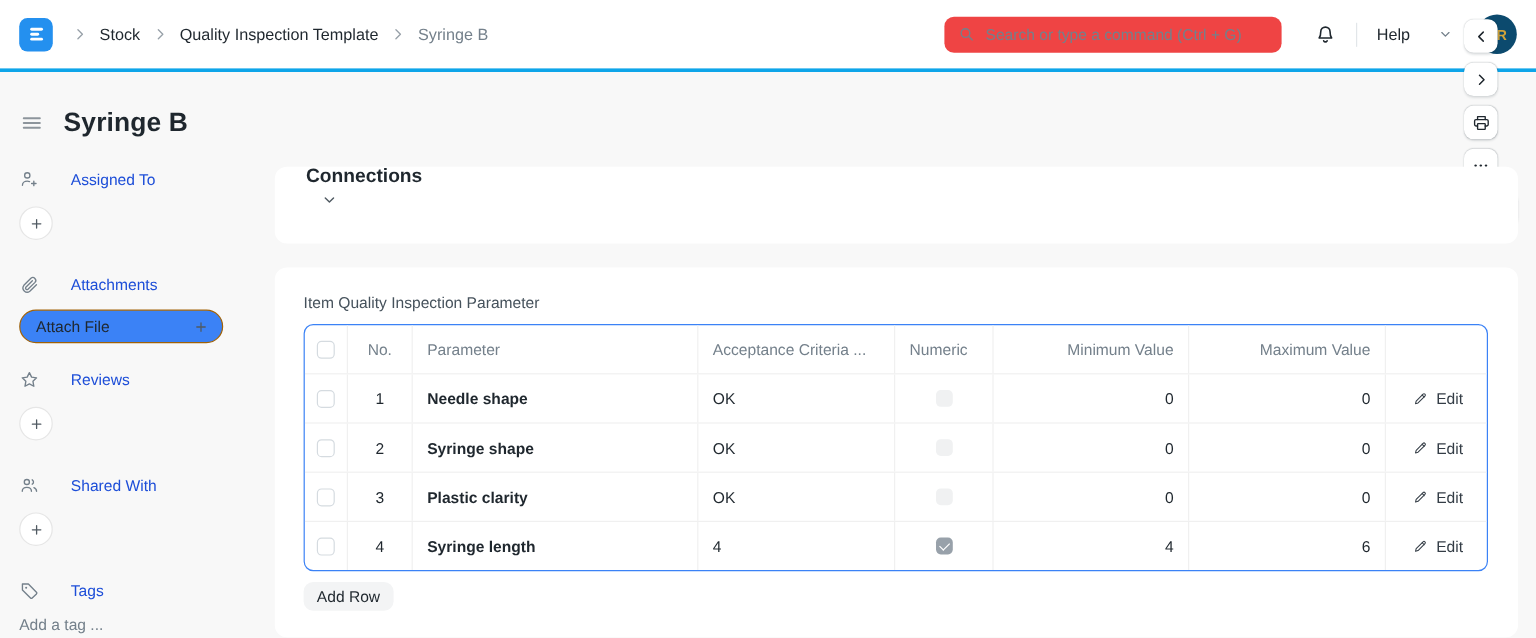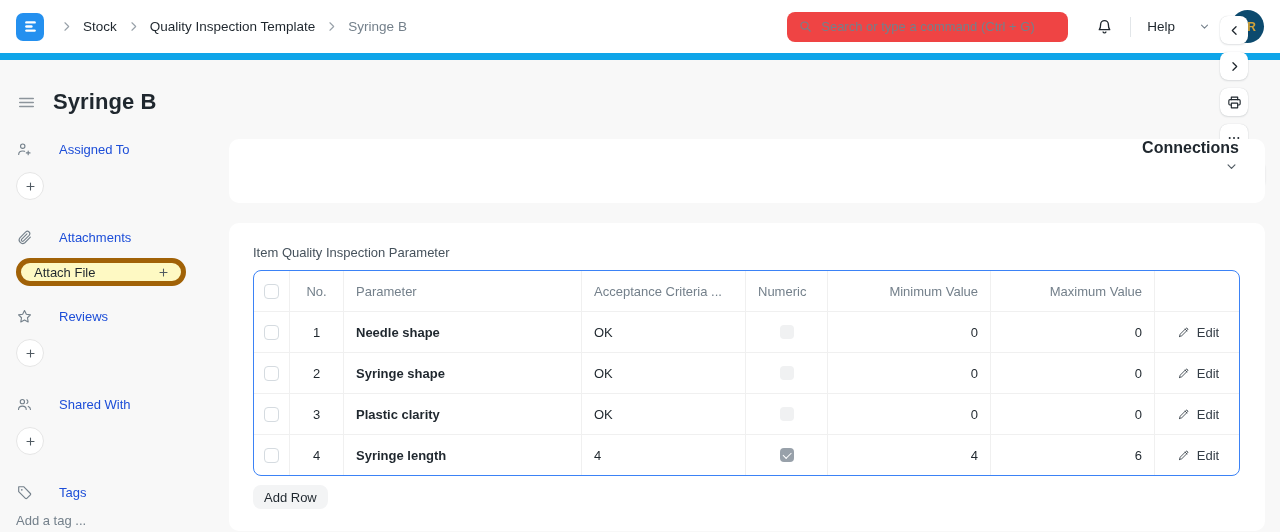--- a/index.html
+++ b/index.html
@@ -5,21 +5,21 @@
   * { margin:0; padding:0; box-sizing:border-box; }
   html,body { width:1280px; height:532px; }
   body {
     font-family:"Liberation Sans","DejaVu Sans",sans-serif;
     background:#f8f8f8; color:#1f272e; font-size:13px; overflow:hidden;
   }
   svg { display:block; }
 
   
   .navbar {
-    height:60px; background:#fff; border-bottom:7px solid #0ea5e9;
+    height:60px; background:#fff; border-bottom:3px solid #0ea5e9;
     display:flex; align-items:center; padding:0 16px;
   }
   .logo {
     width:28px; height:28px; border-radius:7px; background:#2490ef;
     display:flex; align-items:center; justify-content:center; cursor:pointer;
   }
   .crumbs { display:flex; align-items:center; gap:9px; margin-left:15px; font-size:13.5px; }
   .crumb { color:#1f272e; cursor:pointer; white-space:nowrap; }
   .crumb.muted { color:#74808b; }
   .crumb-sep { color:#98a1a9; display:flex; }
@@ -65,31 +65,31 @@
   .sidebar { width:213px; flex:none; padding:17px 16px 0 16px; }
   .sb-label { display:flex; align-items:center; gap:26px; color:#1d4ed8; font-size:13px; }
   .sb-label .sb-ic { color:#74808b; }
   .sb-plus {
     width:28px; height:28px; border-radius:50%; background:#fff; border:1px solid #e6e6e6;
     color:#505a62; display:flex; align-items:center; justify-content:center; cursor:pointer;
     margin:14px 0 0 0;
   }
   .sb-gap { height:29px; }
   .attach-pill {
-    margin-top:12px; height:28px; width:170px; border:5px solid #a16207; border-radius:14px;
-    background:#fef9c3; display:flex; align-items:center; padding:0 11px 0 13px; cursor:pointer;
+    margin-top:12px; height:28px; width:170px; border:1px solid #a16207; border-radius:14px;
+    background:#3b82f6; display:flex; align-items:center; padding:0 11px 0 13px; cursor:pointer;
   }
   .attach-pill .lbl { flex:1; color:#1f272e; font-size:13px; }
   .attach-pill .plus { color:#505a62; }
   .add-tag { margin-top:12px; color:#74808b; font-size:13px; cursor:pointer; }
 
   .main { flex:1; margin:15px 15px 0 16px; }
   .card { background:#fff; border-radius:10px; }
   .connections-card {
-    height:64px; display:flex; align-items:flex-end; padding:0 26px; margin-bottom:20px; cursor:pointer;flex-direction:column;
+    height:64px; display:flex; align-items:flex-start; padding:0 26px; margin-bottom:20px; cursor:pointer;flex-direction:column;
   }
   .connections-title { font-size:16px; font-weight:bold; color:#1f272e; }
   .connections-card .chev { color:#505a62; margin-left:12px; margin-top:2px; }
 
   .form-card { padding:22px 24px; }
   .grid-label { font-size:13px; color:#46525c; margin-bottom:10px; }
 
   
   .grid { border:1px solid #3b82f6; border-radius:8px; width:987px; overflow:hidden; background:#fff; }
   .grid-row { display:grid; grid-template-columns:36px 54px 238px 164px 82px 163px 164px 86px; }

